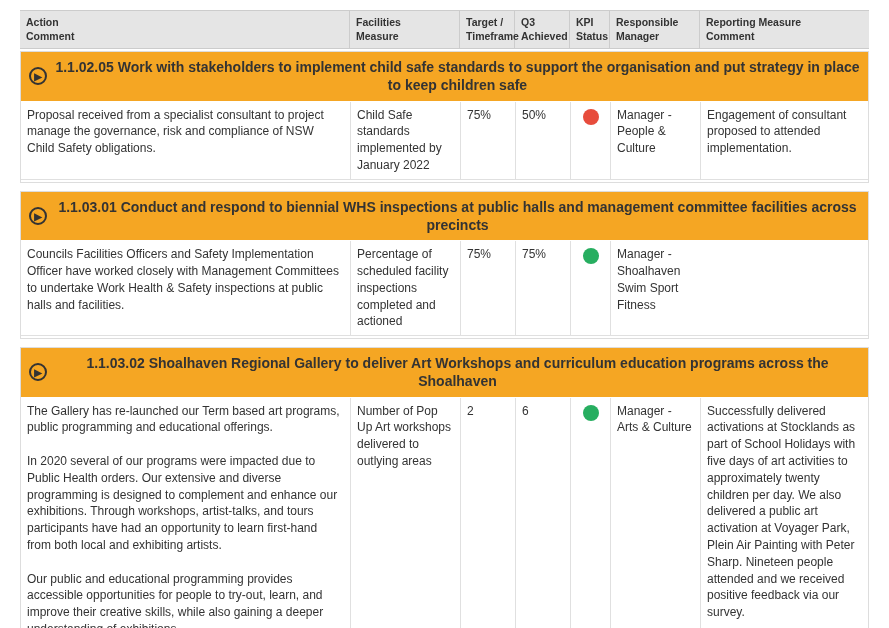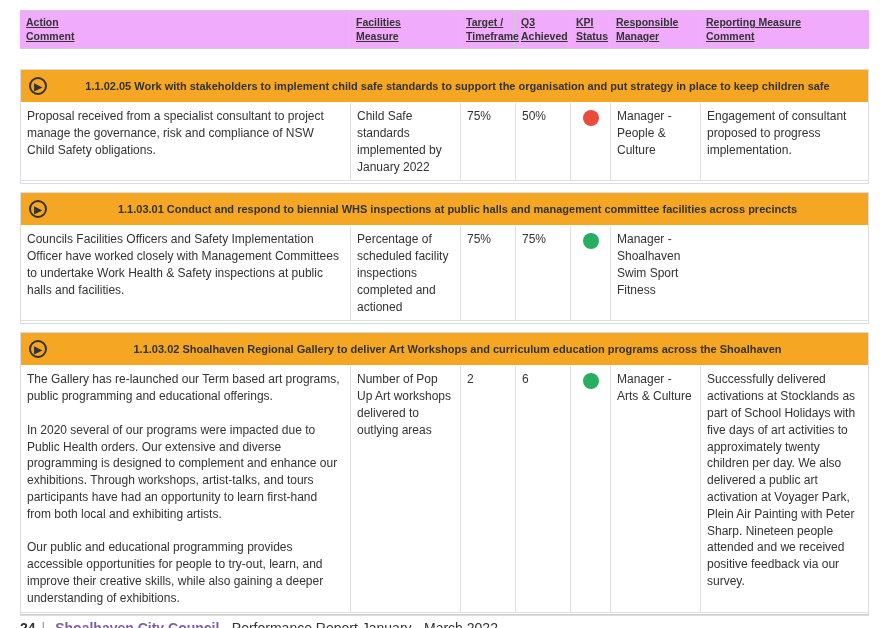--- a/index.html
+++ b/index.html
@@ -14,25 +14,24 @@
     .page {
       width: 889px;
       min-height: 628px;
       padding: 10px 20px 20px 20px;
       position: relative;
     }
     
     .header-row {
       display: grid;
       grid-template-columns: 330px 110px 55px 55px 40px 90px 1fr;
-      background: #f0abfc;
+      background: #e5e5e5;
       border-top: 1px solid #ccc;
       border-bottom: 1px solid #ccc;
-      margin-bottom: 20px;
-      text-decoration: underline;
+      margin-bottom: 2px;
     }
     .header-cell {
       padding: 5px 6px;
       font-weight: bold;
       font-size: 10.5px;
       border-right: 1px solid #ccc;
       color: #333;
       line-height: 1.3;
     }
     .header-cell:last-child { border-right: none; }
@@ -59,21 +58,21 @@
       justify-content: center;
       margin-right: 8px;
       flex-shrink: 0;
       font-size: 10px;
       font-weight: bold;
       color: #333;
     }
     .section-heading-text {
       text-align: center;
       flex: 1;
-      font-size: 11px;
+      font-size: 14px;
       line-height: 1.3;
     }
 
     
     .data-row {
       display: grid;
       grid-template-columns: 330px 110px 55px 55px 40px 90px 1fr;
       border-bottom: 1px solid #e0e0e0;
       margin-bottom: 2px;
     }
@@ -162,21 +161,21 @@
           <div class="arrow-icon">▶</div>
           <div class="section-heading-text">1.1.02.05 Work with stakeholders to implement child safe standards to support the organisation and put strategy in place to keep children safe</div>
         </div>
         <div class="data-row">
           <div class="data-cell" style="white-space: pre-wrap;">Proposal received from a specialist consultant to project manage the governance, risk and compliance of NSW Child Safety obligations.</div>
           <div class="data-cell">Child Safe standards implemented by January 2022</div>
           <div class="data-cell">75%</div>
           <div class="data-cell">50%</div>
           <div class="data-cell" style="text-align: center;"><span class="kpi-dot kpi-red"></span></div>
           <div class="data-cell">Manager - People &amp; Culture</div>
-          <div class="data-cell">Engagement of consultant proposed to progress implementation.</div>
+          <div class="data-cell">Engagement of consultant proposed to attended implementation.</div>
         </div>
       </div>
       <div class="section-block">
         <div class="section-heading">
           <div class="arrow-icon">▶</div>
           <div class="section-heading-text">1.1.03.01 Conduct and respond to biennial WHS inspections at public halls and management committee facilities across precincts</div>
         </div>
         <div class="data-row">
           <div class="data-cell" style="white-space: pre-wrap;">Councils Facilities Officers and Safety Implementation Officer have worked closely with Management Committees to undertake Work Health &amp; Safety inspections at public halls and facilities.</div>
           <div class="data-cell">Percentage of scheduled facility inspections completed and actioned</div>

